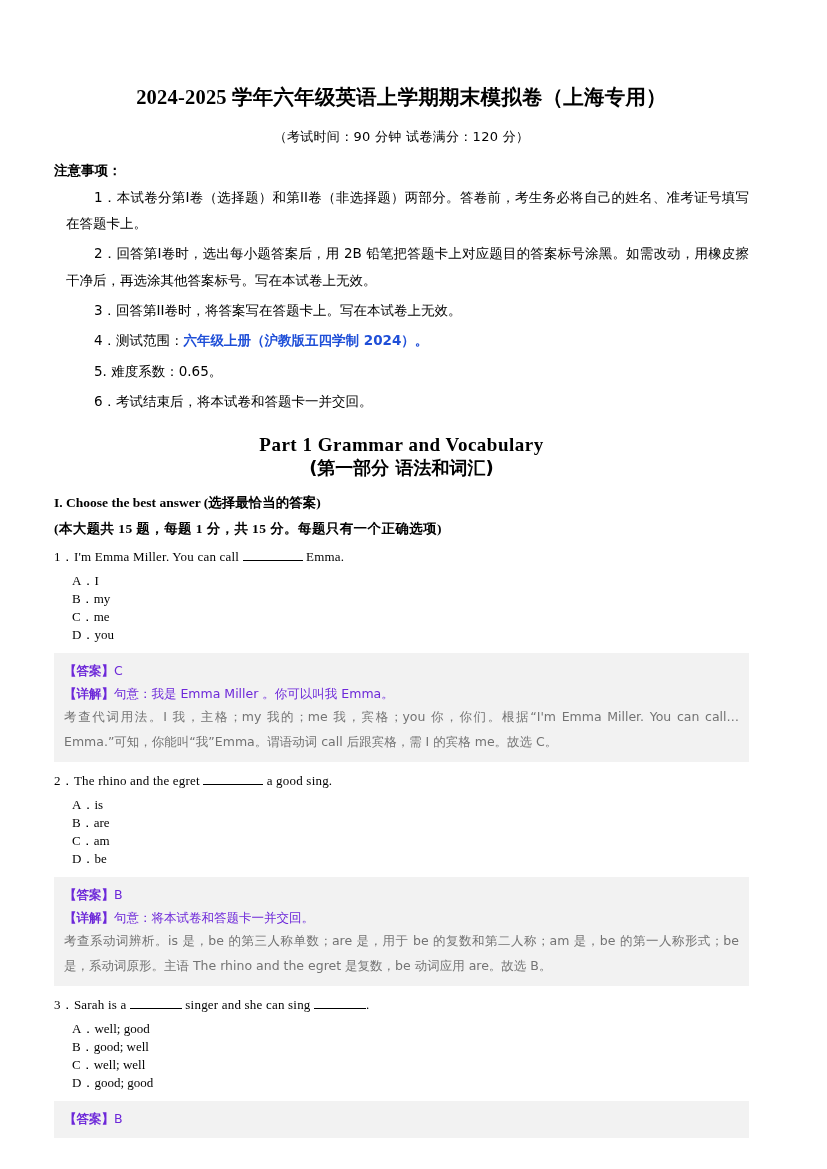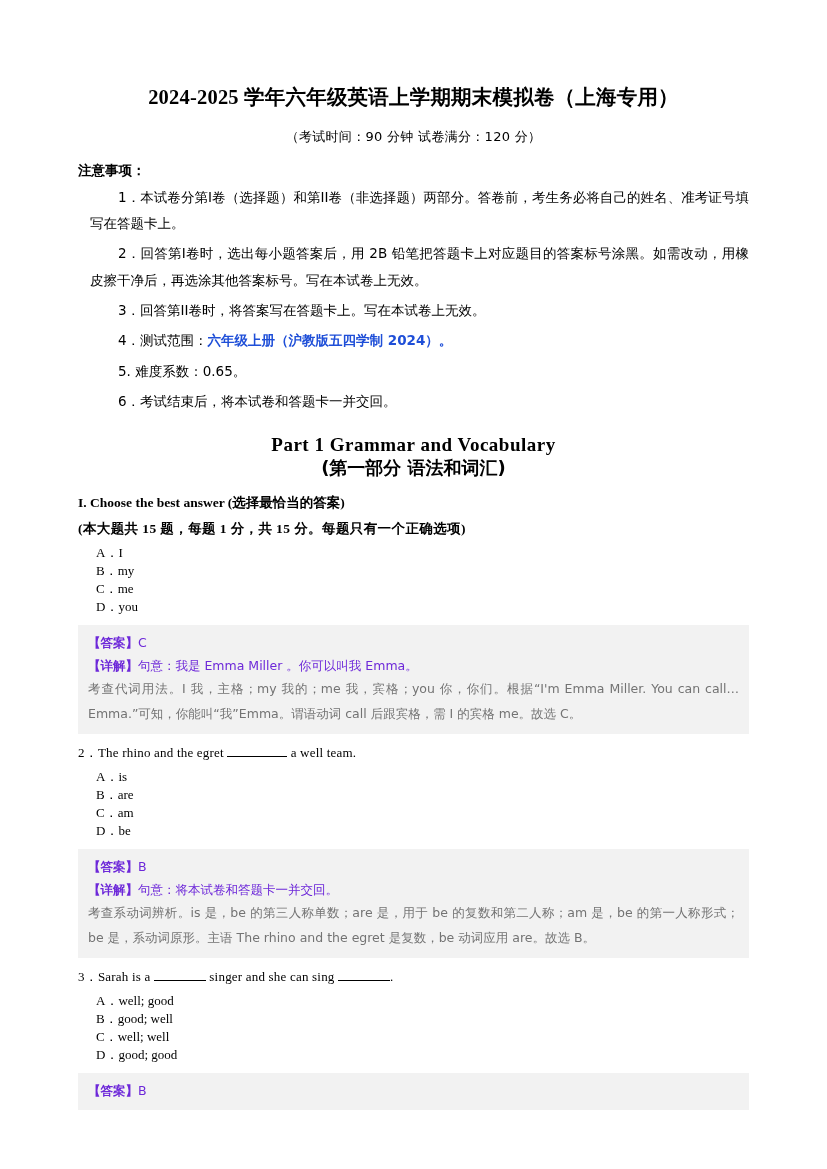--- a/index.html
+++ b/index.html
@@ -12,21 +12,21 @@
     height: 1169px;
     font-family: "Liberation Serif", serif;
     color: #000000;
     position: relative;
     overflow: hidden;
   }
   .page {
     width: 827px;
     height: 1169px;
     box-sizing: border-box;
-    padding: 62px 78px 0 78px;
+    padding: 62px 78px 0 54px;
     position: relative;
   }
   .doc-title {
     text-align: center;
     font-family: "Liberation Serif", serif;
     font-weight: bold;
     font-size: 20.5px;
     letter-spacing: 0.2px;
     margin: 22px 0 0 0;
     line-height: 1.3;
@@ -150,38 +150,41 @@
   </div>
   <div class="para">5. 难度系数：0.65。</div>
   <div class="para">6．考试结束后，将本试卷和答题卡一并交回。</div>
 
   <div class="part-title">Part 1     Grammar and Vocabulary</div>
   <div class="part-title-cn">(第一部分   语法和词汇)</div>
 
   <div class="section-head">I. Choose the best answer (选择最恰当的答案)</div>
   <div class="section-sub">(本大题共 15 题，每题 1 分，共 15 分。每题只有一个正确选项)</div>
 
+  <div class="q-stem">
+    <span>1．</span><span>I'm Emma Miller.  You can call </span><span class="underline-blank"></span><span> Emma.</span>
+  </div>
   <div class="q-options">
     <span>A．I</span>
     <span>B．my</span>
     <span>C．me</span>
     <span>D．you</span>
   </div>
   <div class="ans-box">
     <div class="ans-line">
       <b>【答案】</b><span>C</span>
     </div>
     <div class="ans-line">
       <b>【详解】</b><span>句意：我是 Emma Miller 。你可以叫我 Emma。</span>
     </div>
     <div class="ans-detail">考查代词用法。I 我，主格；my 我的；me 我，宾格；you 你，你们。根据“I'm Emma Miller.  You can call…Emma.”可知，你能叫“我”Emma。谓语动词 call 后跟宾格，需 I 的宾格 me。故选 C。</div>
   </div>
 
   <div class="q-stem">
-    <span>2．</span><span>The rhino and the egret </span><span class="underline-blank"></span><span> a well team.</span>
+    <span>2．</span><span>The rhino and the egret </span><span class="underline-blank"></span><span> a good sing.</span>
   </div>
   <div class="q-options">
     <span>A．is</span>
     <span>B．are</span>
     <span>C．am</span>
     <span>D．be</span>
   </div>
   <div class="ans-box">
     <div class="ans-line">
       <b>【答案】</b><span>B</span>

